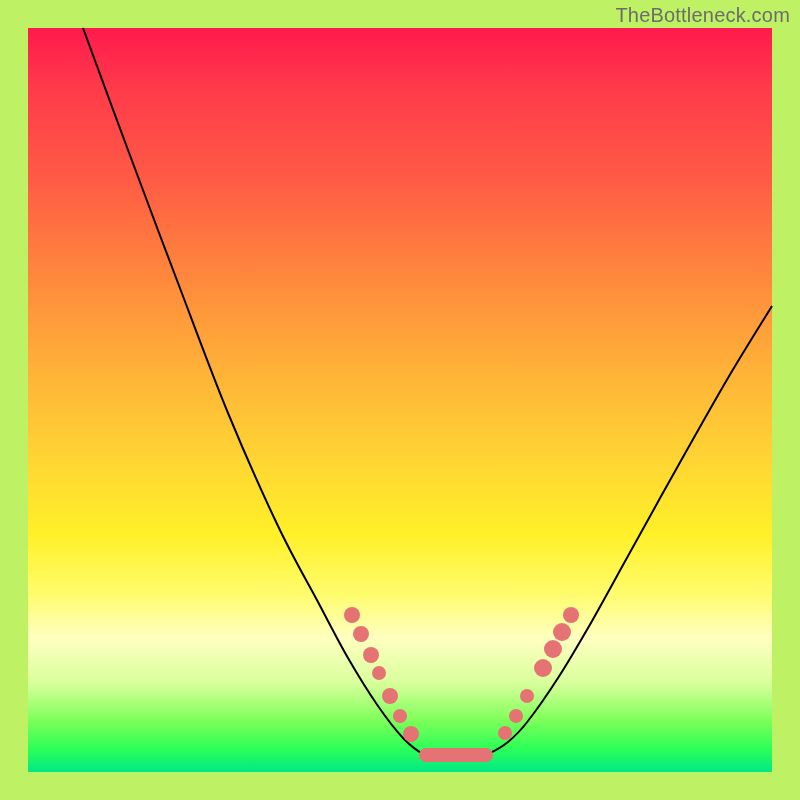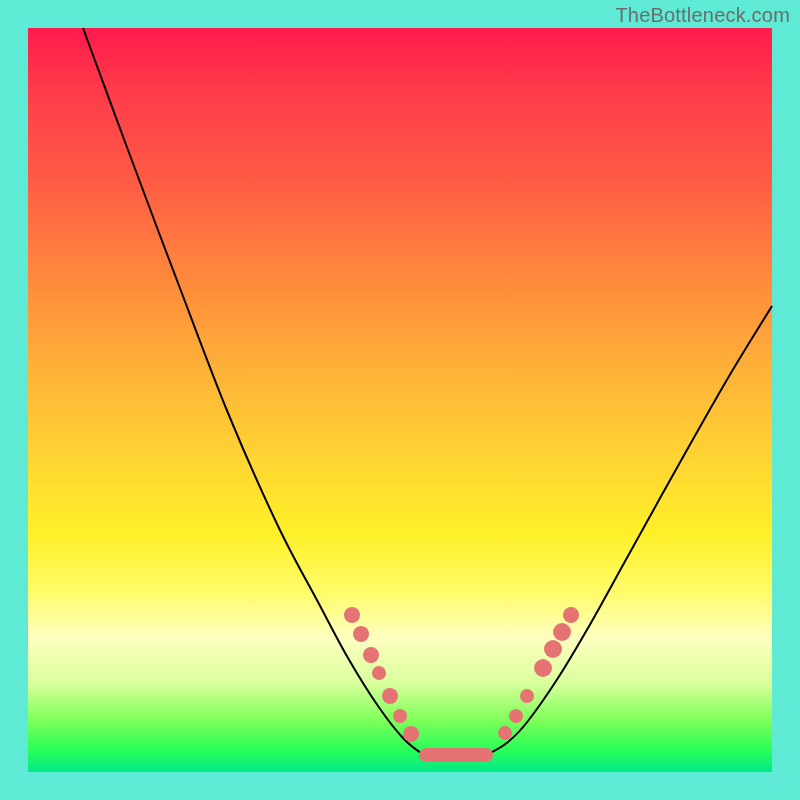--- a/index.html
+++ b/index.html
@@ -10,21 +10,21 @@
     overflow: hidden;
     background: #000;
     font-family: Arial, Helvetica, sans-serif;
   }
   .frame {
     position: absolute;
     left: 0;
     top: 0;
     width: 800px;
     height: 800px;
-    background: #5eead4;
+    background: #bef264;
   }
   .plot {
     position: absolute;
     left: 28px;
     top: 28px;
     width: 744px;
     height: 744px;
     
     background: linear-gradient(
       to bottom,

